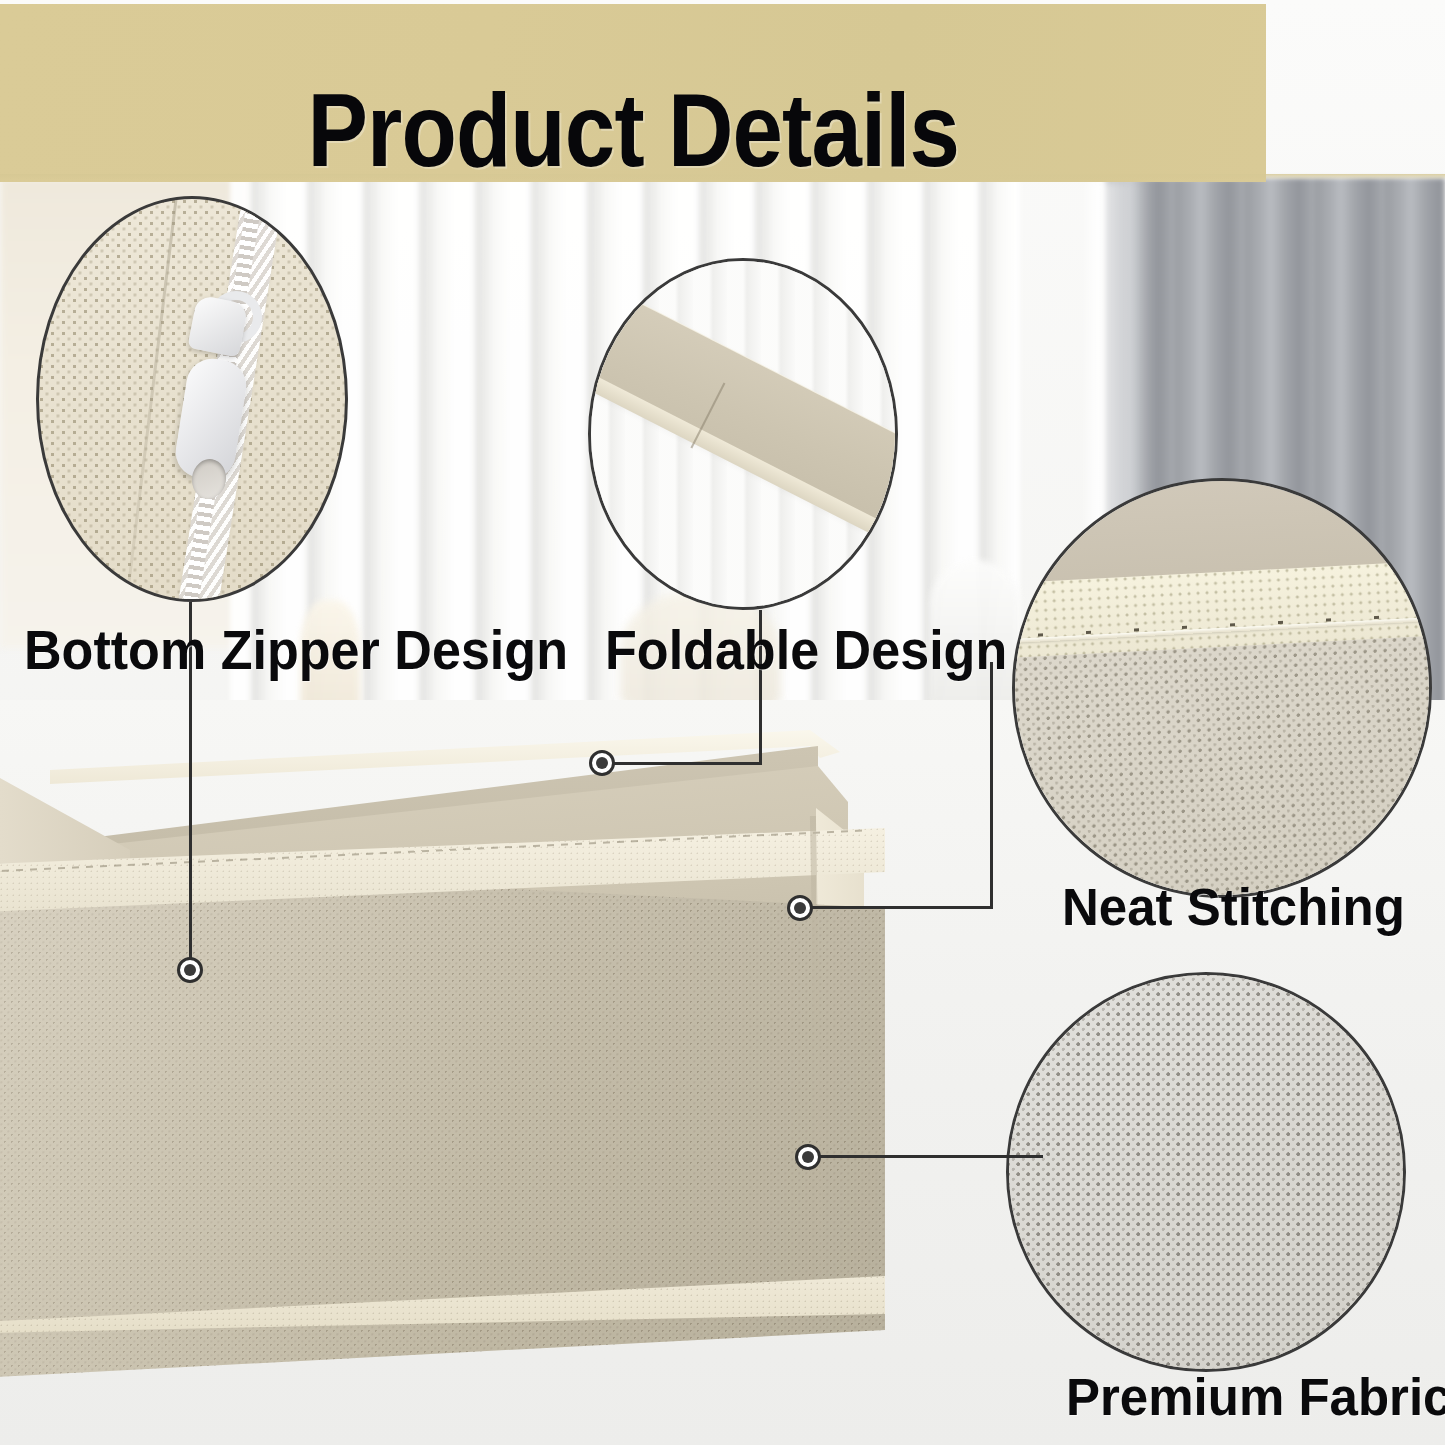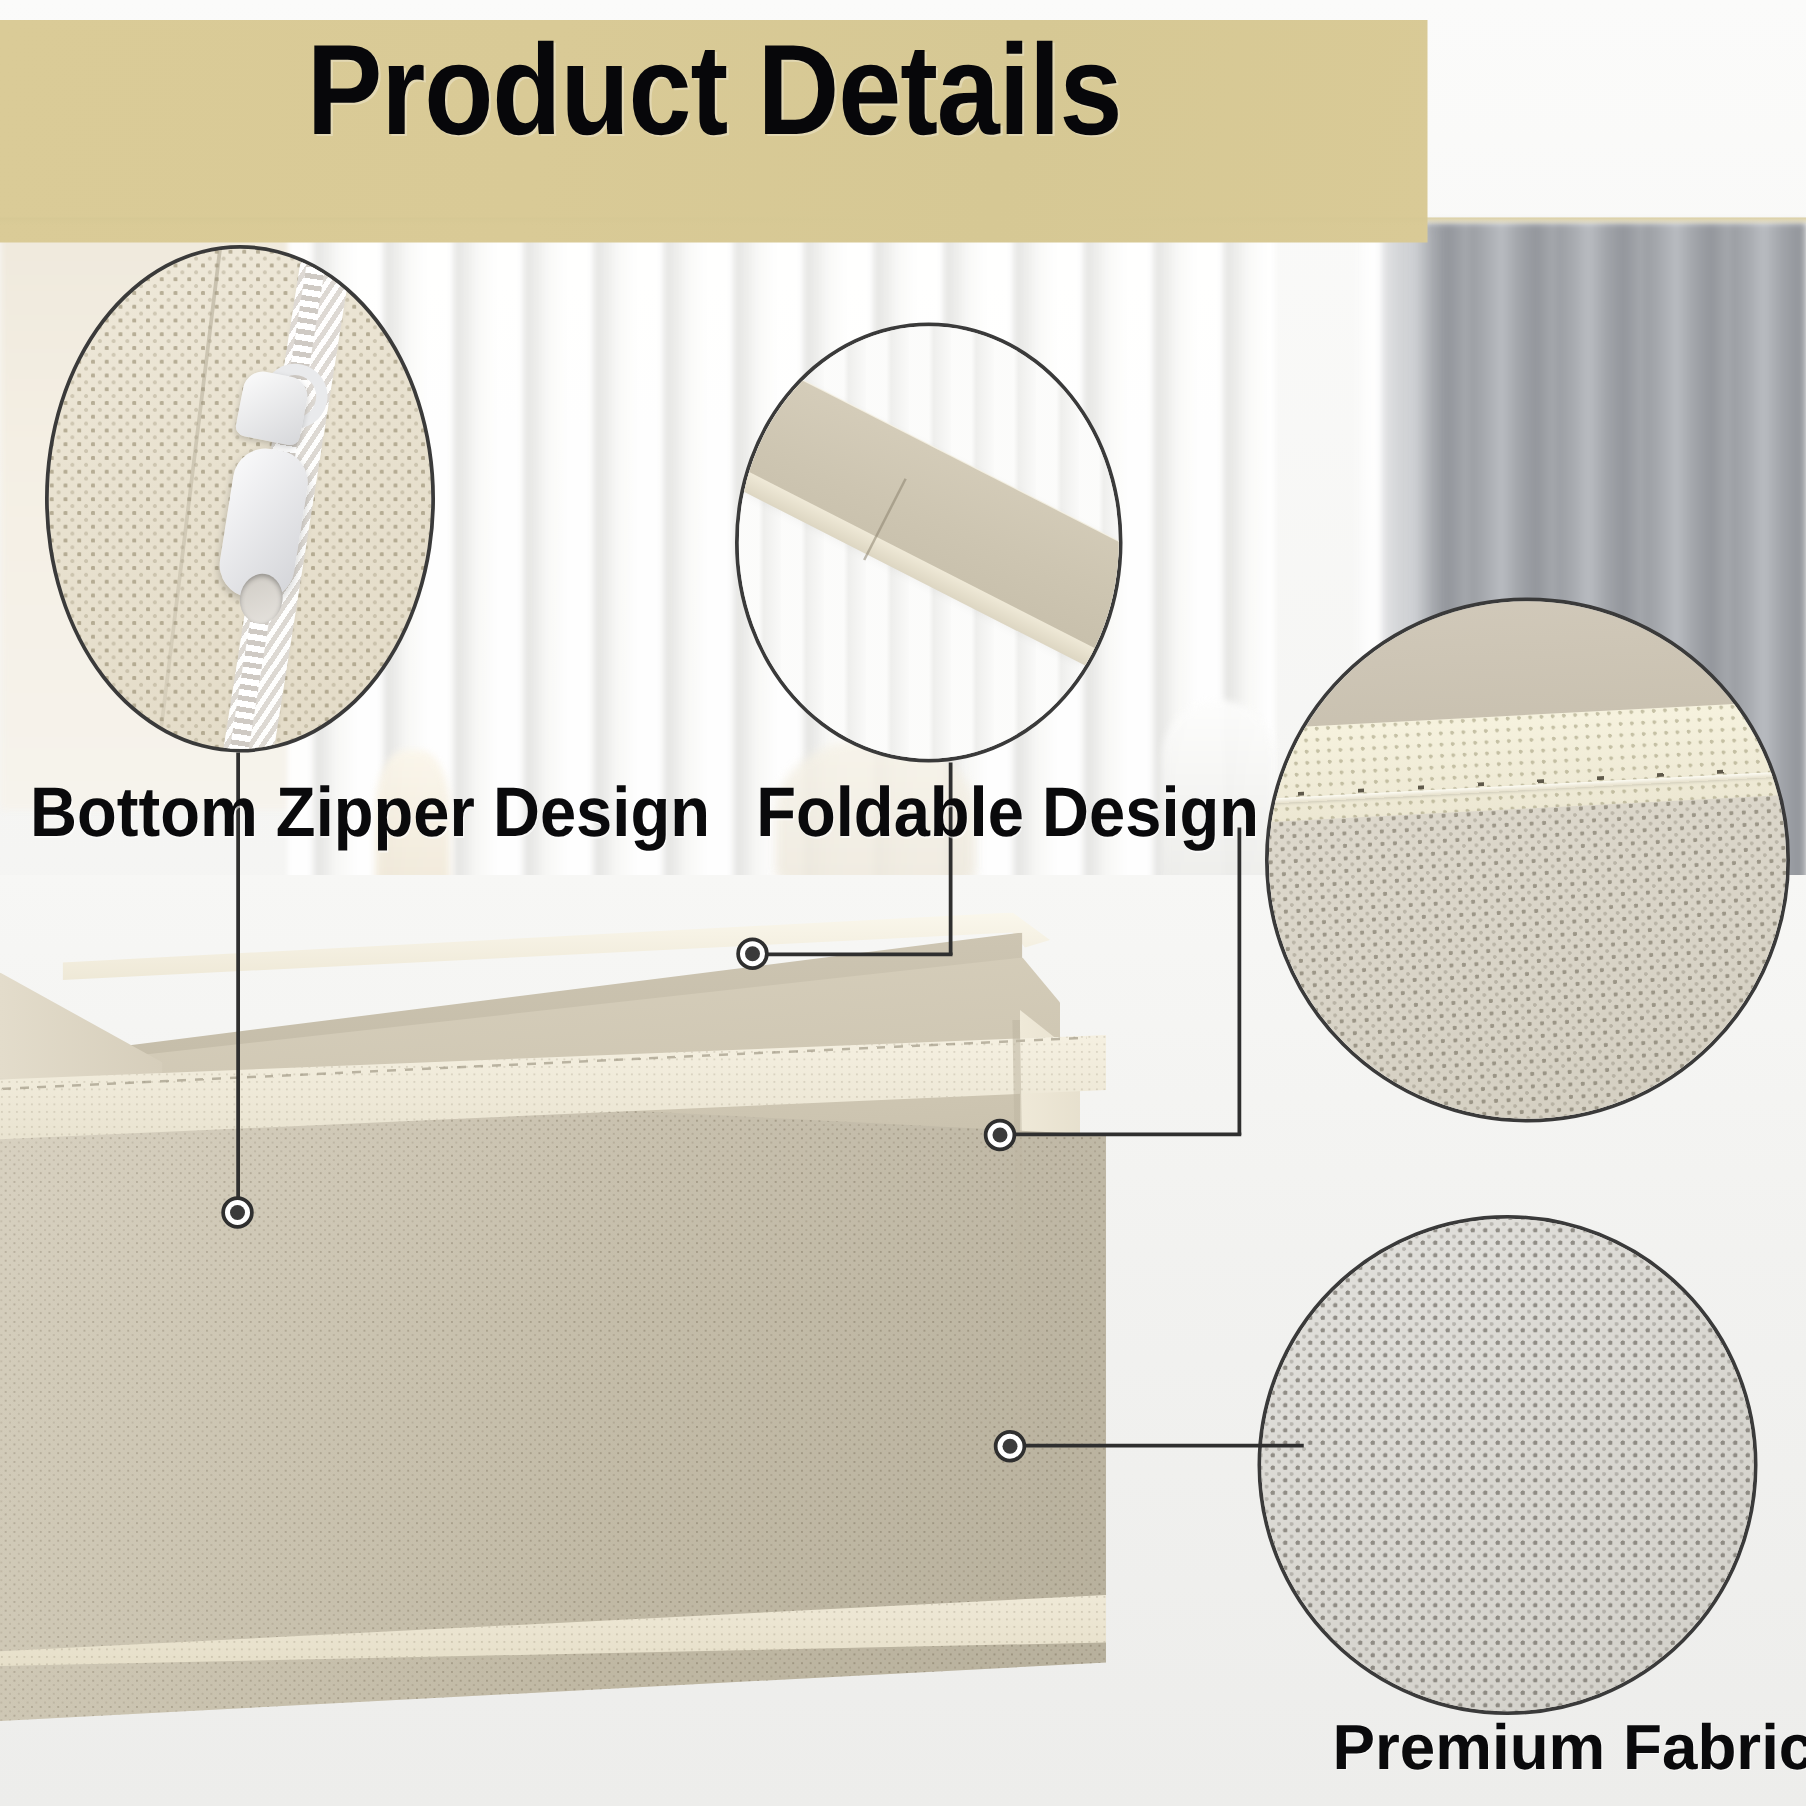--- a/index.html
+++ b/index.html
@@ -32,23 +32,23 @@
   .bg-floor{position:absolute;left:0;top:700px;width:1445px;height:745px;
     background:linear-gradient(180deg,#f7f7f5 0%,#f2f2f0 40%,#ededeb 100%);}
   .bg-lamp{position:absolute;left:300px;top:600px;width:60px;height:120px;border-radius:40% 40% 10% 10%;
     background:linear-gradient(180deg,#fbf6ea,#efe7d6);filter:blur(3px);opacity:.9;}
   .bg-obj-a{position:absolute;left:620px;top:590px;width:160px;height:120px;border-radius:50% 50% 12% 12%;
     background:linear-gradient(180deg,#f6f2e7,#eee9dd);filter:blur(4px);opacity:.85;}
   .bg-obj-b{position:absolute;left:930px;top:560px;width:90px;height:150px;border-radius:46px 46px 10px 10px;
     background:linear-gradient(180deg,#fdfdfc,#ecece9);filter:blur(3px);opacity:.9;}
 
   
-  .banner{position:absolute;left:0;top:16px;width:1142px;height:178px;
+  .banner{position:absolute;left:0;top:4px;width:1266px;height:178px;
     background:linear-gradient(100deg,#dacb97 0%,#d9ca96 38%,#d6c894 70%,#d9ca96 100%);
-    display:flex;align-items:flex-start;justify-content:center;}
+    display:flex;align-items:flex-end;justify-content:center;}
   .banner-title{
     font-family:"Liberation Sans","DejaVu Sans",sans-serif;
     font-weight:700;font-size:103px;line-height:1;color:#07070a;
     letter-spacing:-1px;transform:scaleX(.88);transform-origin:center;
     text-shadow:2px 2px 0 rgba(255,255,255,.28);
     white-space:nowrap;margin-top:4px;}
   .banner-edge{position:absolute;left:0;top:174px;width:1445px;height:6px;
     background:linear-gradient(180deg,rgba(214,200,148,.85),rgba(238,234,224,0));}
 
   
@@ -263,15 +263,16 @@
 
   <div class="lead lead-h" style="left:800px;top:906px;width:193px;"></div>
   <div class="lead lead-v" style="left:990px;top:662px;height:246px;"></div>
   <div class="dot" style="left:787px;top:895px;"></div>
 
   <div class="lead lead-h" style="left:808px;top:1155px;width:235px;"></div>
   <div class="dot" style="left:795px;top:1144px;"></div>
 
   <div class="label" id="lb-zip">Bottom Zipper Design</div>
   <div class="label" id="lb-fold">Foldable Design</div>
+  <div class="label" id="lb-stitch">Neat Stitching</div>
   <div class="label" id="lb-fabric">Premium Fabric</div>
 
 </div>
 
 </body></html>

